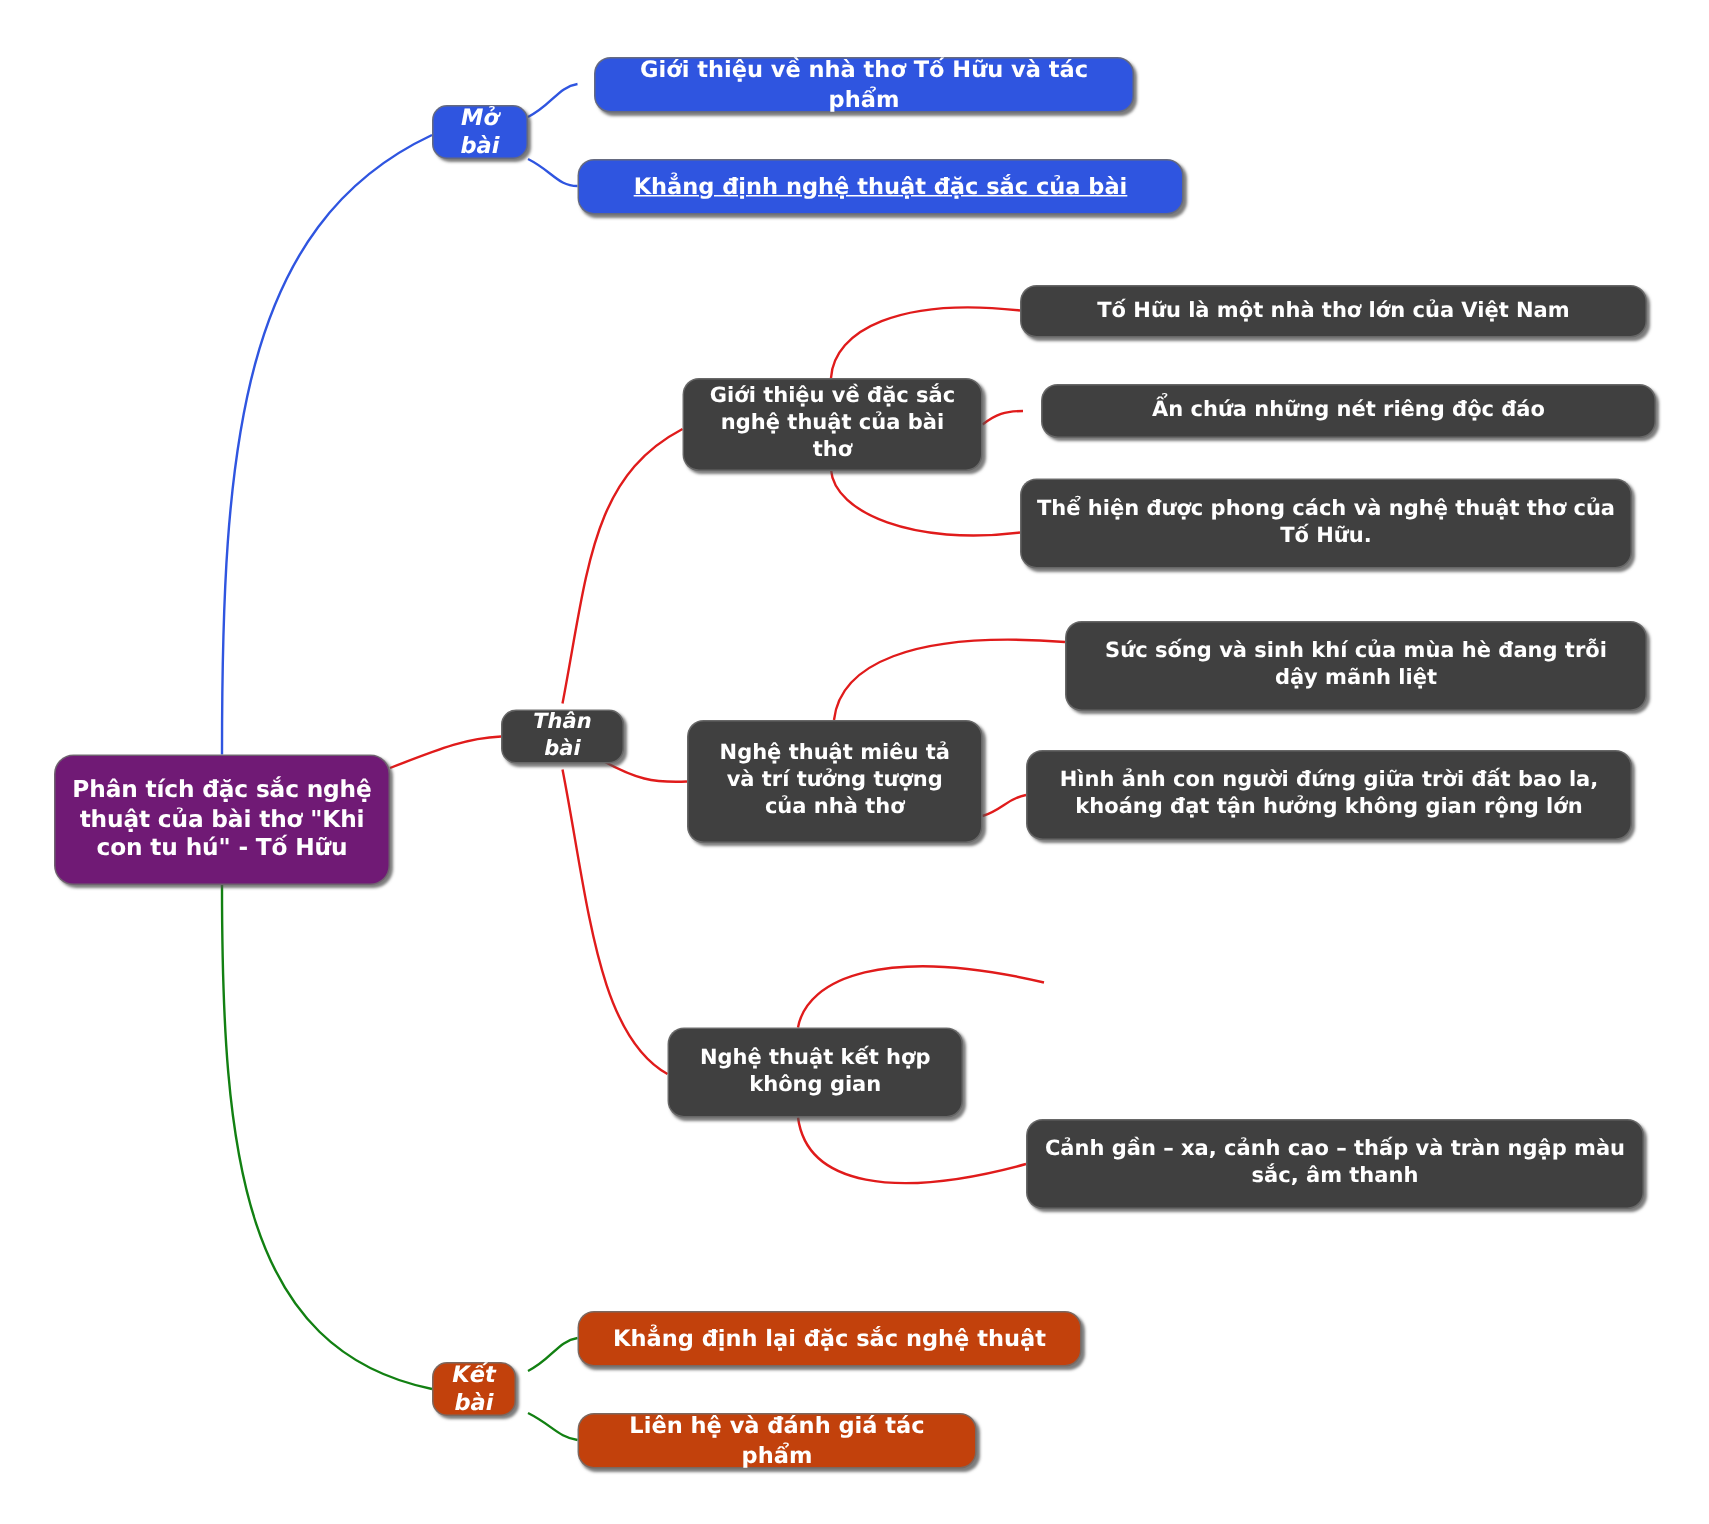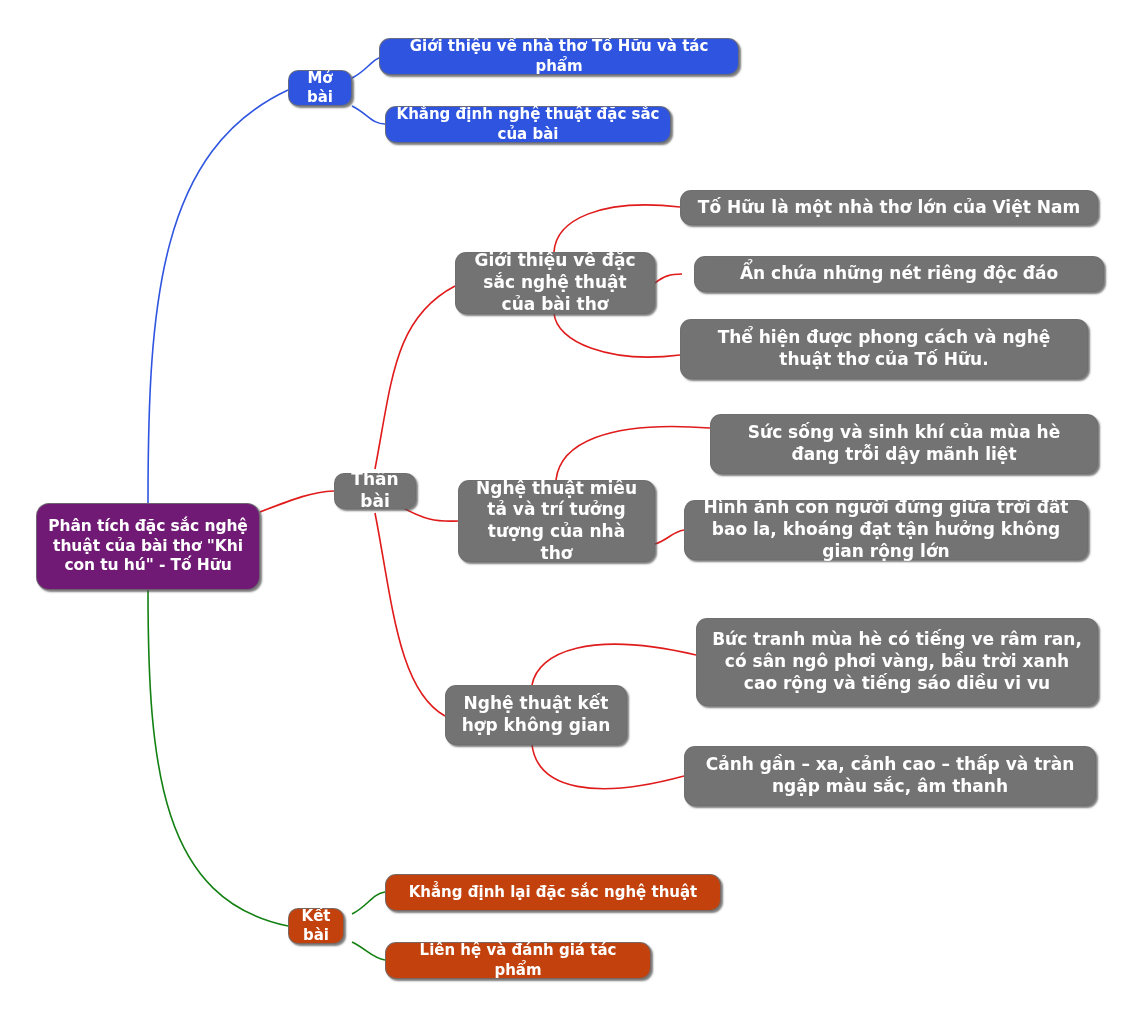--- a/index.html
+++ b/index.html
@@ -43,29 +43,30 @@
     background: #701a75;
     font-size: 15.5px;
     border-radius: 13px;
     letter-spacing: -0.1px;
   }
   .node-blue {
     background: #2f55e0;
     font-size: 15px;
   }
   .node-red {
-    background: #737373;
-    font-size: 17px;
+    background: #404040;
+    font-size: 14px;
   }
   .node-green {
     background: #c2410c;
     font-size: 15px;
   }
   .node-branch {
     border-radius: 10px;
+    font-style: italic;
   }
 </style>
 </head>
 <body>
 
 <div id="mindmap">
 
   <svg id="edges" viewBox="0 0 1139 1016">
 
     <path d="M148,503 C148,300 160,150 288,90" fill="none" stroke="#2f55e0" stroke-width="1.6"></path>
@@ -95,25 +96,25 @@
   </svg>
 
   <div class="node node-root" style="left:36px; top:503px; width:224px; height:87px;">
     <span>Phân tích đặc sắc nghệ thuật của bài thơ "Khi con tu hú" - Tố Hữu</span>
   </div>
 
   <div class="node node-blue node-branch" style="left:288px; top:70px; width:64px; height:36px;">
     <span>Mở bài</span>
   </div>
 
-  <div class="node node-blue" style="left:379px; top:38px; width:360px; height:37px;">
+  <div class="node node-blue" style="left:396px; top:38px; width:360px; height:37px;">
     <span>Giới thiệu về nhà thơ Tố Hữu và tác phẩm</span>
   </div>
 
-  <div class="node node-blue" style="left:385px; top:106px; width:286px; height:37px;">
+  <div class="node node-blue" style="left:385px; top:106px; width:404px; height:37px;text-decoration:underline;">
     <span>Khẳng định nghệ thuật đặc sắc của bài</span>
   </div>
 
   <div class="node node-red node-branch" style="left:334px; top:473px; width:82px; height:36px;">
     <span>Thân bài</span>
   </div>
 
   <div class="node node-red" style="left:455px; top:252px; width:200px; height:62px;">
     <span>Giới thiệu về đặc sắc nghệ thuật của bài thơ</span>
   </div>
@@ -135,27 +136,24 @@
   </div>
 
   <div class="node node-red" style="left:684px; top:500px; width:404px; height:60px;">
     <span>Hình ảnh con người đứng giữa trời đất bao la, khoáng đạt tận hưởng không gian rộng lớn</span>
   </div>
 
   <div class="node node-red" style="left:710px; top:414px; width:388px; height:60px;">
     <span>Sức sống và sinh khí của mùa hè đang trỗi dậy mãnh liệt</span>
   </div>
 
-  <div class="node node-red" style="left:445px; top:685px; width:182px; height:60px;">
+  <div class="node node-red" style="left:445px; top:685px; width:197px; height:60px;">
     <span>Nghệ thuật kết hợp không gian</span>
   </div>
 
-  <div class="node node-red" style="left:696px; top:618px; width:402px; height:88px;">
-    <span>Bức tranh mùa hè có tiếng ve râm ran, có sân ngô phơi vàng, bầu trời xanh cao rộng và tiếng sáo diều vi vu</span>
-  </div>
 
   <div class="node node-red" style="left:684px; top:746px; width:412px; height:60px;">
     <span>Cảnh gần – xa, cảnh cao – thấp và tràn ngập màu sắc, âm thanh</span>
   </div>
 
   <div class="node node-green node-branch" style="left:288px; top:908px; width:56px; height:36px;">
     <span>Kết bài</span>
   </div>
 
   <div class="node node-green" style="left:385px; top:874px; width:336px; height:37px;">

